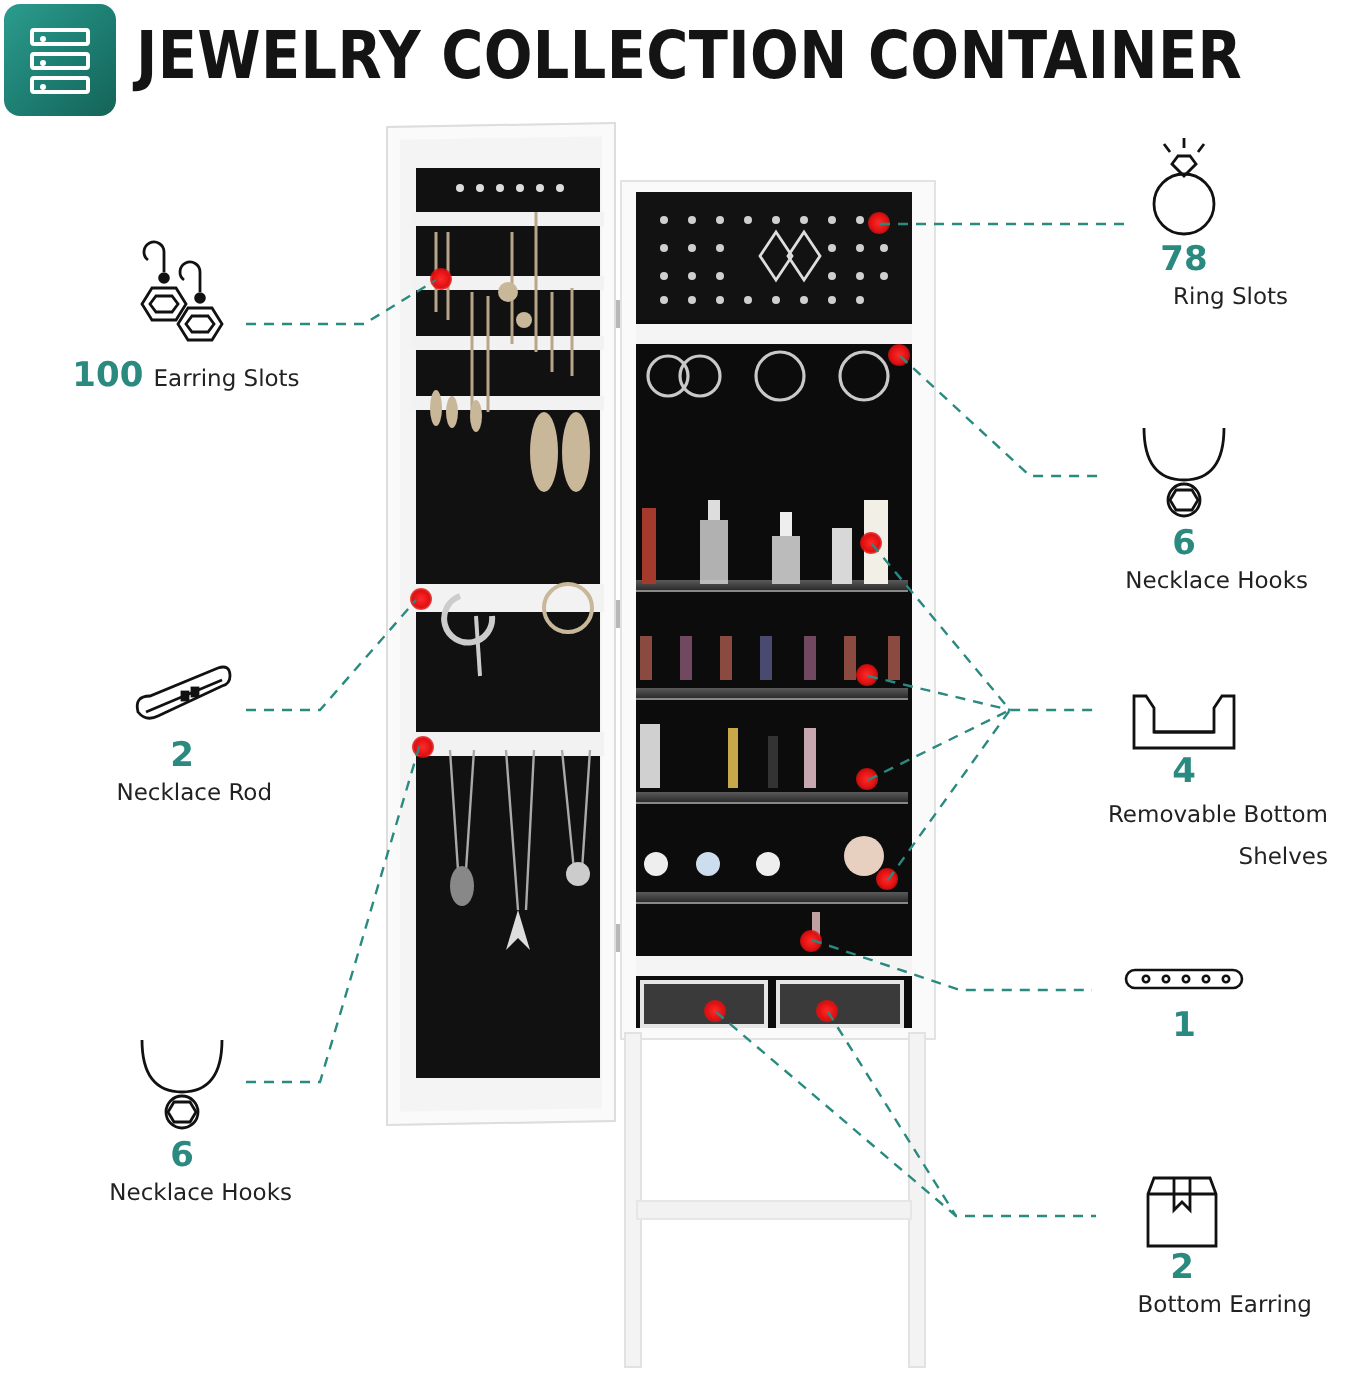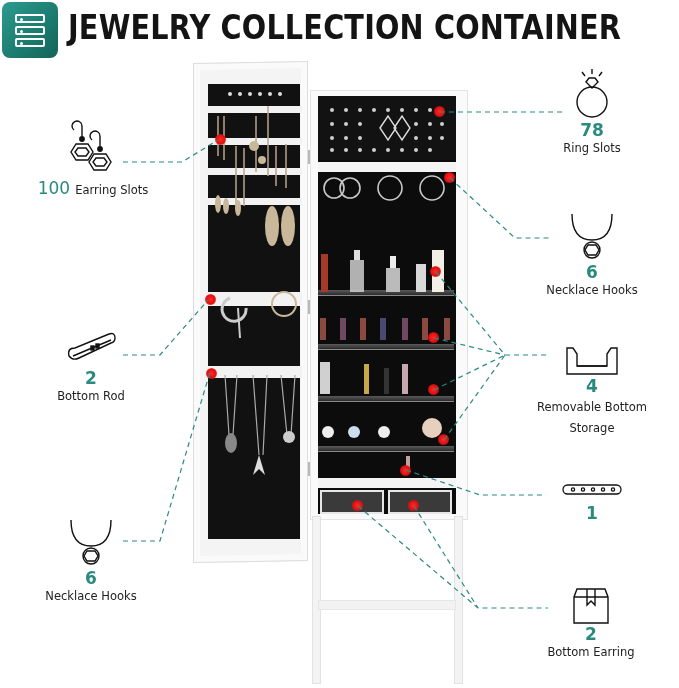--- a/index.html
+++ b/index.html
@@ -12,22 +12,22 @@
   .logo .row { position: absolute; left: 13px; width: 30px; height: 9px; border: 2.4px solid #fff; border-radius: 2px; }
   .logo .row::before { content: ""; position: absolute; left: 3px; top: 1.5px; width: 3px; height: 3px; background: #fff; border-radius: 50%; }
   .title { position: absolute; left: 68px; top: 8px; font-family: "DejaVu Sans", sans-serif; font-weight: bold;
            font-size: 33px; letter-spacing: 0.2px; color: #141414; white-space: nowrap; transform: scaleX(0.87); transform-origin: left center; }
 
   svg.lines { position: absolute; left: 0; top: 0; }
 
   .feature { position: absolute; text-align: center; }
   .feature .icon { display: block; margin: 0 auto; }
   .num { color: #2a8a7f; font-weight: bold; font-size: 17px; line-height: 20px; }
-  .lbl { font-size: 11.5px; line-height: 16px; color: #222; }
-  .inline-num { color: #2a8a7f; font-weight: normal; font-size: 17px; }
+  .lbl { font-size: 11.5px; line-height: 16px; color: #222; text-align: right; }
+  .inline-num { color: #2a8a7f; font-weight: bold; font-size: 17px; }
   .inline-lbl { font-size: 11.5px; color: #222; }
   .door { position: absolute; left: 193px; top: 62px; width: 115px; height: 500px; background: #f4f4f4;
           border: 1px solid #ddd; box-shadow: inset 0 0 0 6px #fafafa; transform: skewY(-1deg); }
   .door-black { position: absolute; left: 208px; top: 84px; width: 92px; height: 455px; background: #111; }
   .door-bar { position: absolute; left: 206px; width: 96px; height: 7px; background: #f2f2f2; }
   .body { position: absolute; left: 310px; top: 90px; width: 158px; height: 430px; background: #fafafa; border: 1px solid #e3e3e3; }
   .inner { position: absolute; left: 318px; top: 96px; width: 138px; height: 418px; background: #0c0c0c; }
   .ringbox { position: absolute; left: 318px; top: 96px; width: 138px; height: 64px; background: #121212; }
   .ring-sep { position: absolute; left: 318px; top: 162px; width: 138px; height: 10px; background: #f4f4f4; }
   .shelf { position: absolute; left: 318px; width: 136px; height: 6px; background: linear-gradient(#5a5a5a, #2b2b2b); border-bottom: 1px solid #888; }
@@ -243,21 +243,21 @@
 <div class="feature" style="left:46px;top:328px;width:90px">
   <svg class="icon" width="52" height="40" viewBox="0 0 52 40">
     <g stroke="#111" stroke-width="1.4" fill="none">
       <path d="M4 28 q-2 -8 6 -8 L44 6 q6 -2 6 4 q0 4 -4 5 L14 30 q-6 3 -10 -2 z"></path>
       <path d="M8 28 L46 12"></path>
       <rect x="26" y="18" width="3" height="4" fill="#111"></rect>
         <rect x="31" y="16" width="3" height="4" fill="#111"></rect>
     </g>
   </svg>
   <div class="num">2</div>
-  <div class="lbl">Bottom Rod</div>
+  <div class="lbl">Necklace Rod</div>
 </div>
 
 <div class="feature" style="left:36px;top:518px;width:110px">
   <svg class="icon" width="44" height="50" viewBox="0 0 44 50">
     <g stroke="#111" stroke-width="1.4" fill="none">
       <path d="M2 2 q0 26 20 26 q20 0 20 -26"></path>
         <circle cx="22" cy="38" r="8"></circle>
         <polygon points="18,33 26,33 29,38 26,43 18,43 15,38"></polygon>
     </g>
   </svg>
@@ -293,21 +293,21 @@
 
 <div class="feature" style="left:520px;top:346px;width:144px">
   <svg class="icon" width="54" height="30" viewBox="0 0 54 30">
     <g stroke="#111" stroke-width="1.4" fill="none">
       <path d="M2 2 h6 l4 6 v12 h30 v-12 l4 -6 h6 v26 h-50 z"></path>
       <line x1="12" y1="20" x2="42" y2="20"></line>
     </g>
   </svg>
   <div class="num">4</div>
   <div class="lbl" style="line-height:22px">Removable Bottom</div>
-  <div class="lbl" style="line-height:20px">Storage</div>
+  <div class="lbl" style="line-height:20px">Shelves</div>
 </div>
 
 <div class="feature" style="left:516px;top:483px;width:152px">
   <svg class="icon" width="60" height="14" viewBox="0 0 60 14">
     <g stroke="#111" stroke-width="1.3" fill="none">
       <rect x="1" y="2" width="58" height="9" rx="4.5"></rect>
       <circle cx="11" cy="6.5" r="1.6"></circle>
         <circle cx="21" cy="6.5" r="1.6"></circle>
         <circle cx="31" cy="6.5" r="1.6"></circle>
         <circle cx="41" cy="6.5" r="1.6"></circle>

